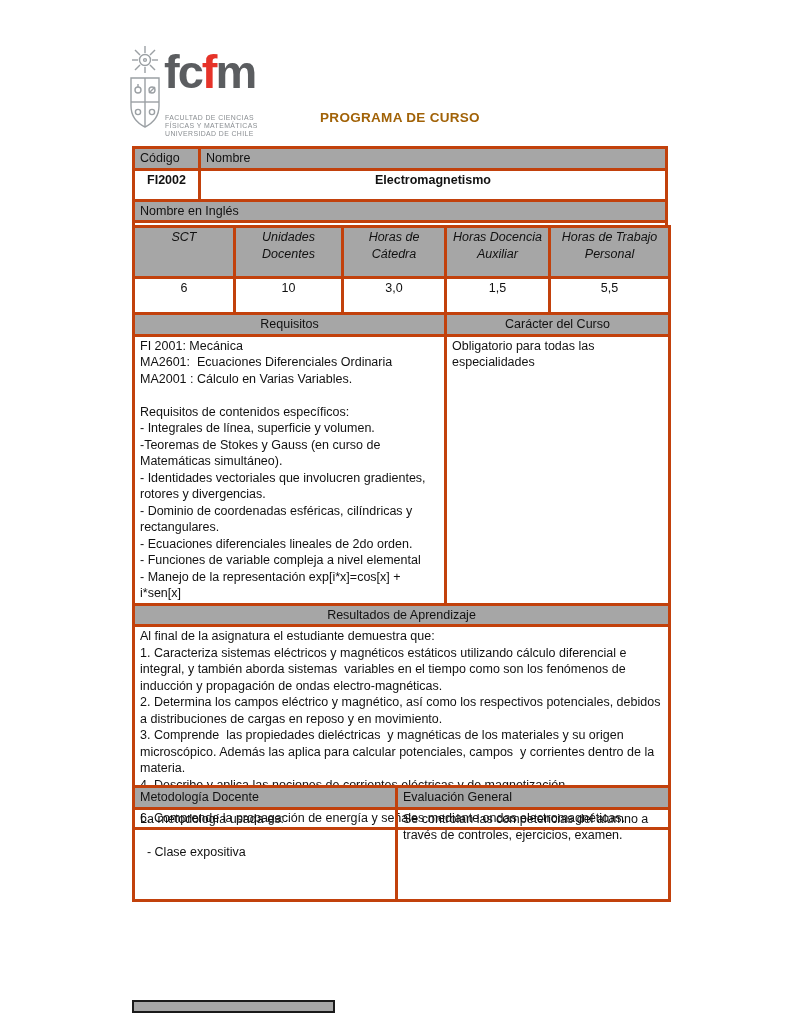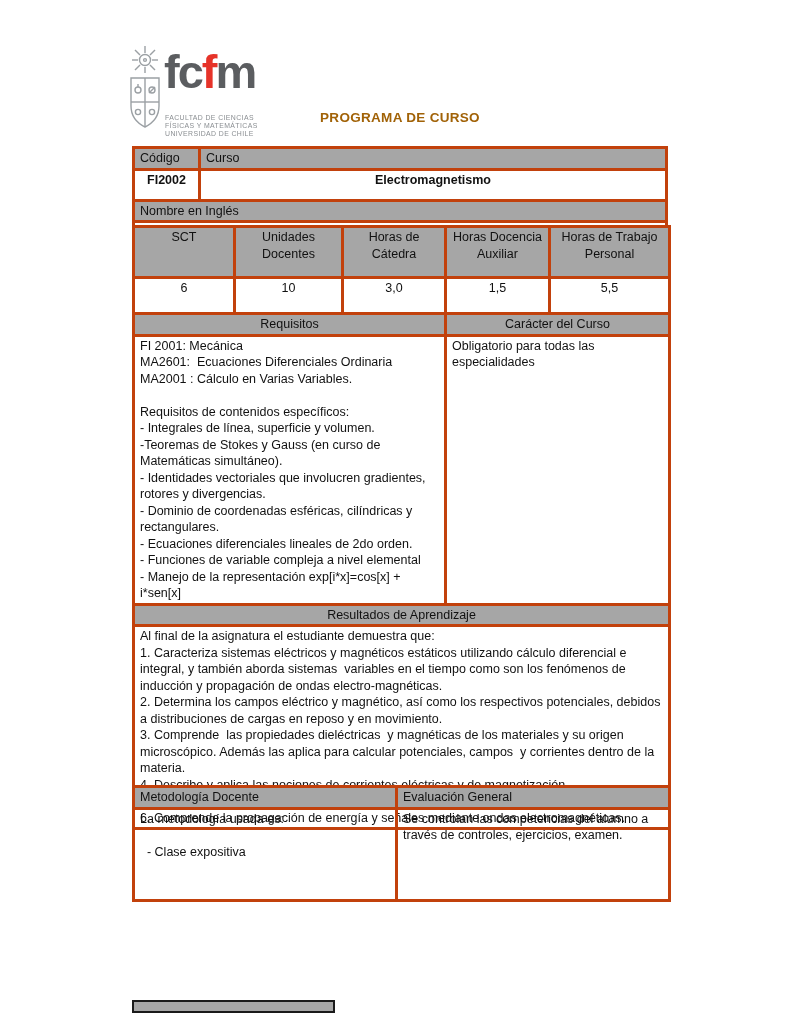--- a/index.html
+++ b/index.html
@@ -37,21 +37,21 @@
   }
 
   
   table { border-collapse: collapse; table-layout: fixed; }
   .tbl { position: absolute; left: 132px; width: 536px; border: 2px solid #1a1a1a; }
   .tbl td { border: 3px solid #c2410c; font-size: 12.5px; line-height: 16.5px; padding: 1px 5px; vertical-align: top; }
   .g { background: #a6a6a6; }
   .center { text-align: center; }
   .bold { font-weight: bold; }
   .pre { white-space: pre-wrap; }
-  .vmid { vertical-align: middle; }
+  .vmid { vertical-align: middle; font-style: italic; }
 
   .t-course { top: 146px; }
   .t-main   { top: 225px; }
   .t-method { top: 785px; }
 
   .row-h18 { height: 18px; }
   .row-h30 { height: 31px; }
   .row-h17 { height: 17px; }
   .row-h16 { height: 16px; }
   .row-h51 { height: 51px; }
@@ -109,21 +109,21 @@
   <div class="doc-title">PROGRAMA DE CURSO</div>
 
   <table class="tbl t-course">
     <colgroup>
         <col style="width:66px">
         <col>
       </colgroup>
     <tbody>
         <tr class="row-h18">
       <td class="g">Código</td>
-      <td class="g">Curso</td>
+      <td class="g">Nombre</td>
     </tr>
     <tr class="row-h30">
       <td class="bold center">FI2002</td>
       <td class="bold center">Electromagnetismo</td>
     </tr>
     <tr class="row-h17">
       <td class="g" colspan="2">Nombre en Inglés</td>
     </tr>
     <tr class="row-h16">
       <td colspan="2">Electromagnetism</td>

